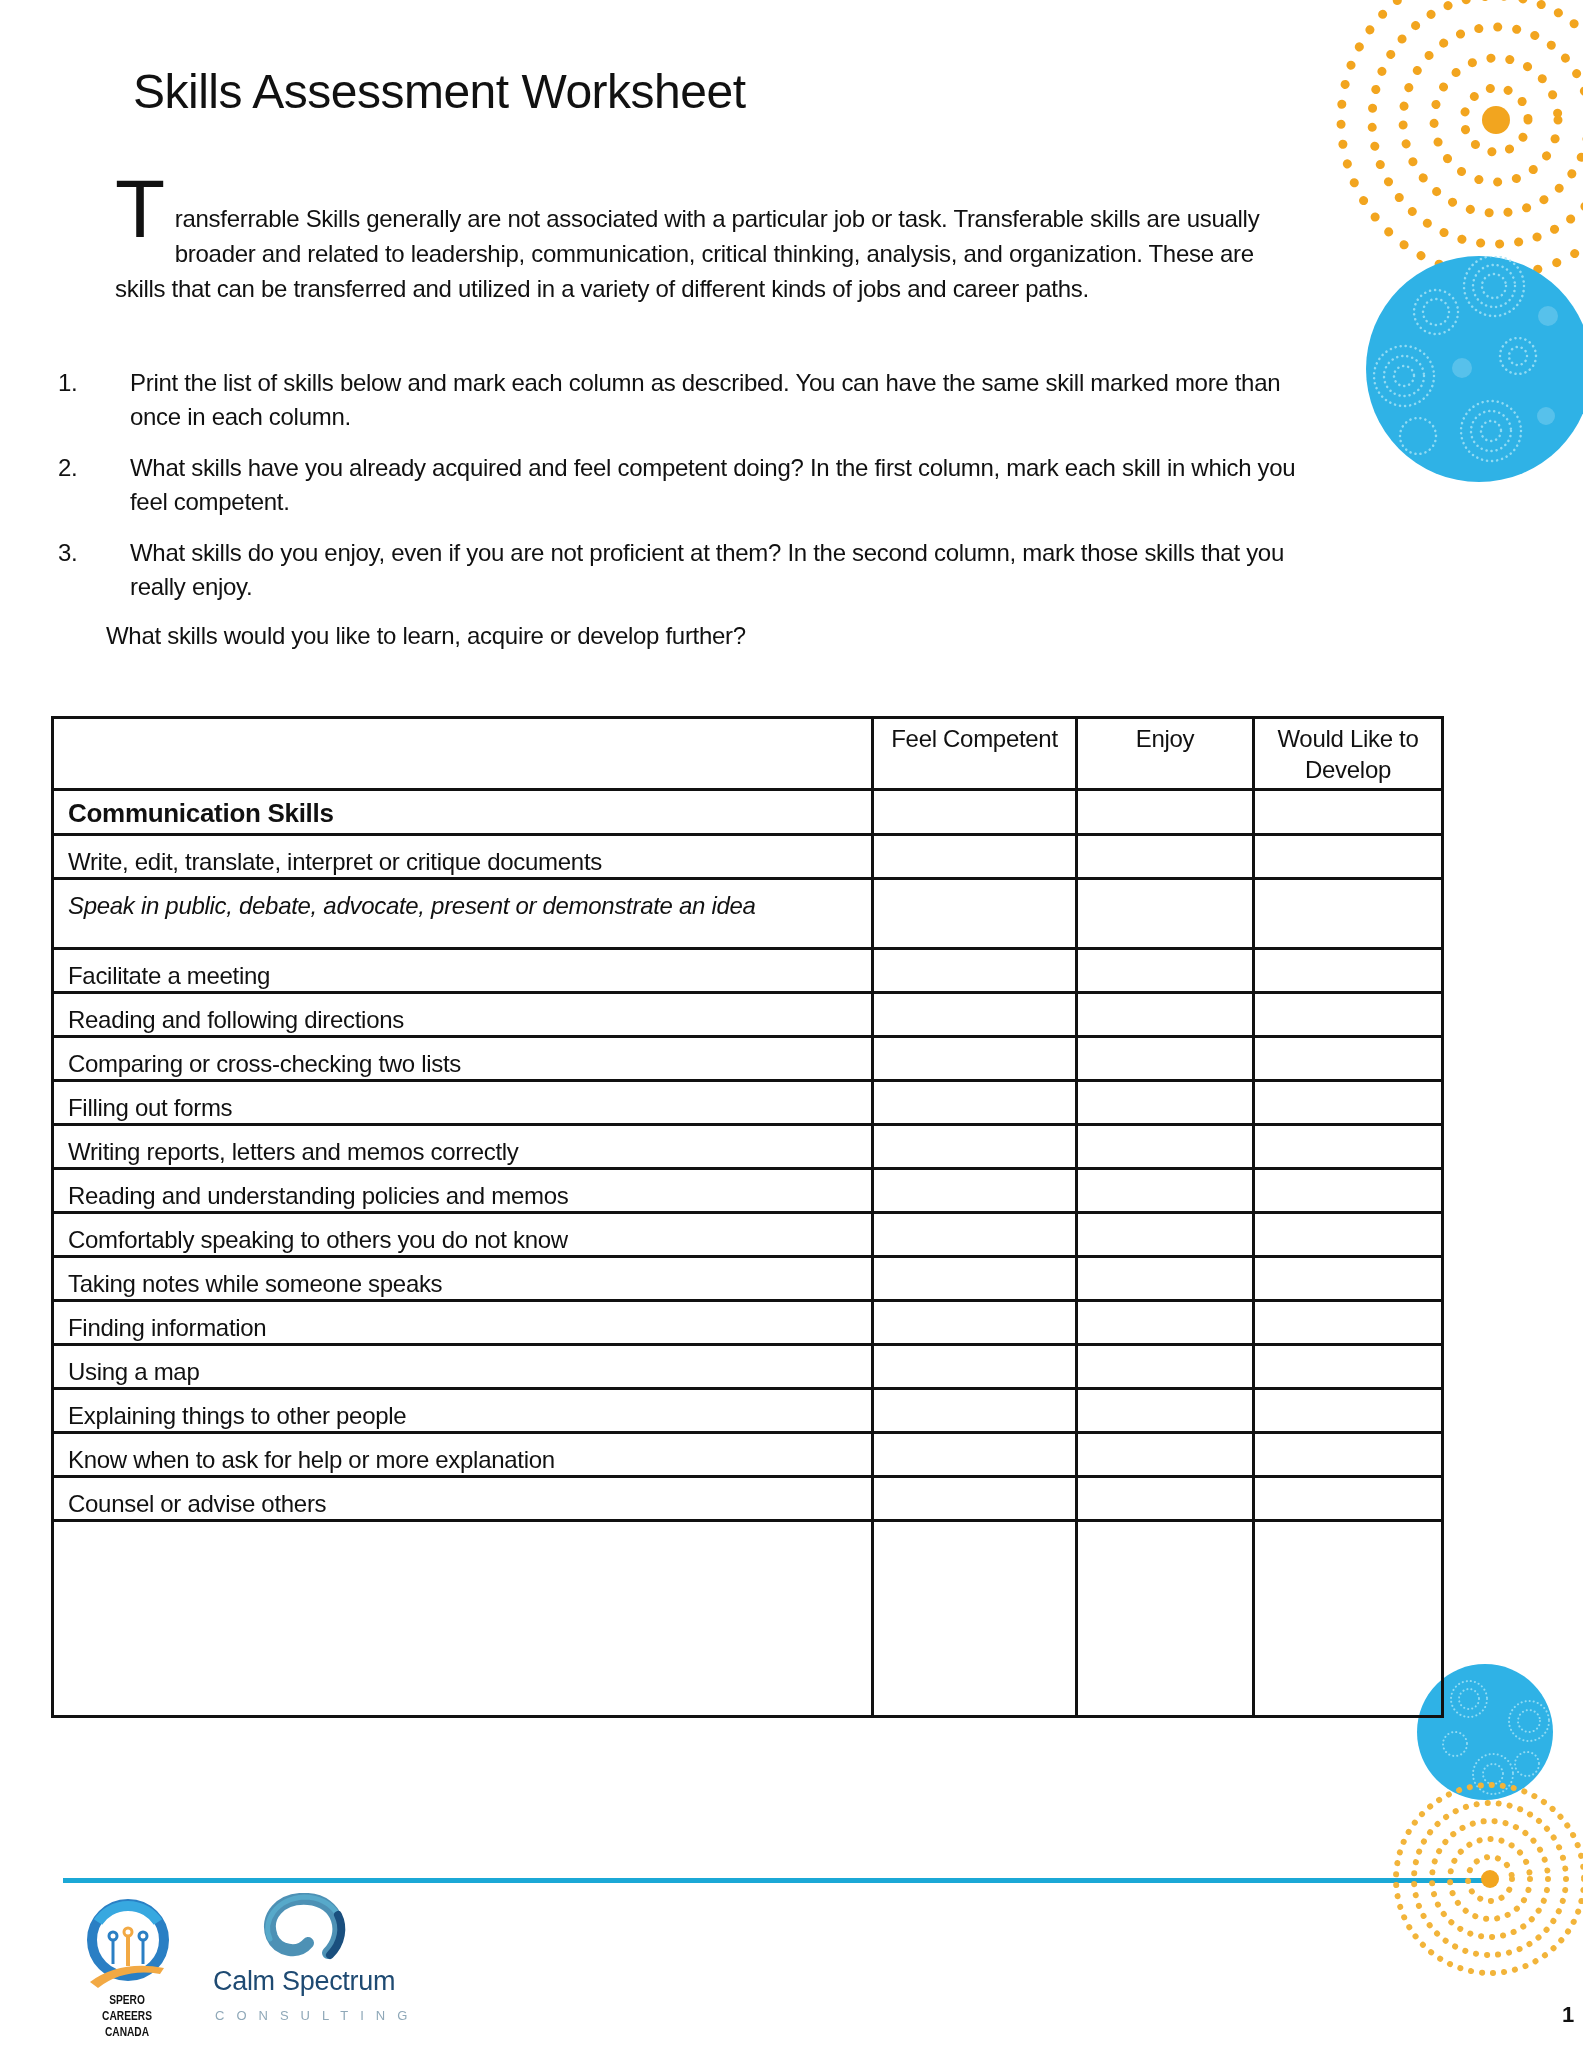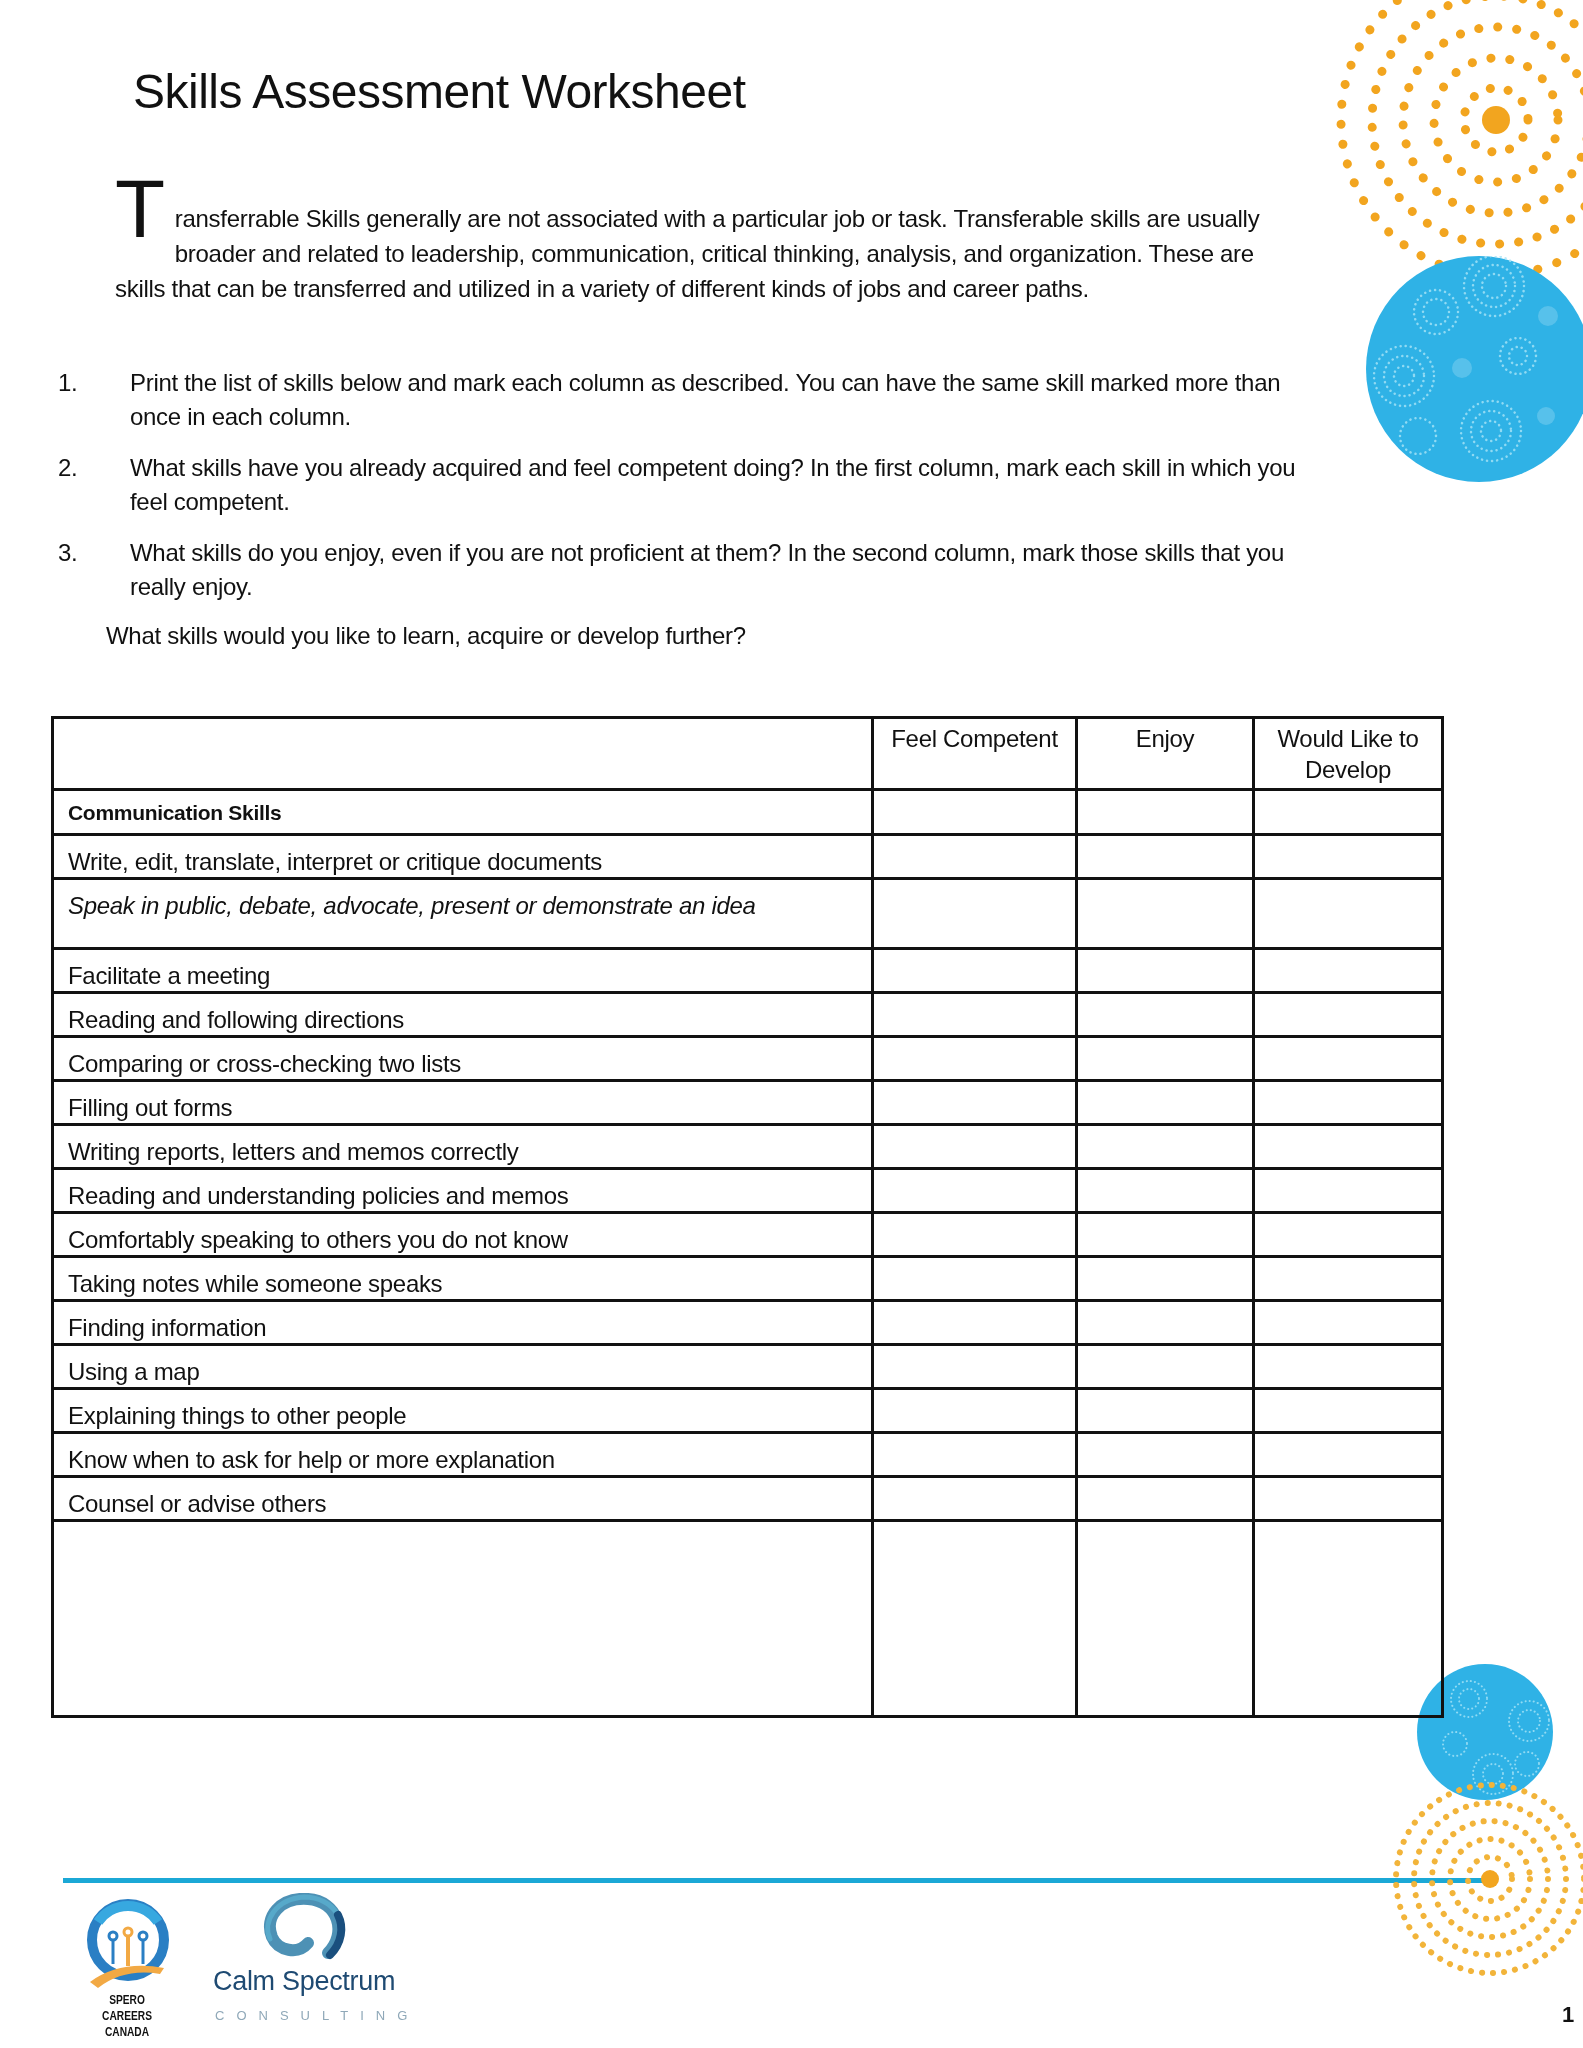--- a/index.html
+++ b/index.html
@@ -16,21 +16,21 @@
   .ol-num { position: absolute; left: 0; top: 0; }
   .ol-text { position: absolute; left: 72px; top: 0; width: 1170px; }
   .final-q { left: 106px; top: 622px; font-size: 24px; letter-spacing: -0.3px; white-space: nowrap; }
 
   table.skills { position: absolute; left: 51px; top: 716px; width: 1390px; border-collapse: collapse; table-layout: fixed; }
   table.skills td, table.skills th { border: 3px solid #111; padding: 0 0 0 14px; font-weight: normal; vertical-align: top; font-size: 24px; line-height: 31px; letter-spacing: -0.3px; }
   table.skills th { text-align: center; padding: 4px 4px 0 4px; }
   col.c1 { width: 820px; } col.c2 { width: 204px; } col.c3 { width: 177px; } col.c4 { width: 189px; }
   tr.hdr { height: 72px; }
   tr.sec { height: 45px; }
-  tr.sec td.label { font-weight: bold; font-size: 21px; line-height: 40px; padding-top: 2px; }
+  tr.sec td.label { font-weight: bold; font-size: 26px; line-height: 40px; padding-top: 2px; }
   tr.row1 { height: 40px; }
   tr.row2 { height: 70px; font-style: italic; }
   tr.row1 td.label, tr.row2 td.label { padding-top: 10px; }
   tr.blank { height: 196px; }
 
   .footer-line { left: 63px; top: 1878px; width: 1430px; height: 5px; background: #1BA8D6; }
   .page-num { left: 1562px; top: 2002px; font-size: 22px; font-weight: bold; }
 
   .spero-text { left: 80px; top: 1992px; width: 94px; text-align: center; font-size: 12px; line-height: 16px; font-weight: bold; font-family: "Liberation Sans Narrow", "Liberation Sans", sans-serif; transform: scaleX(0.85); }
   .calm-name { left: 213px; top: 1966px; font-size: 27px; color: #1E4A72; letter-spacing: -0.3px; white-space: nowrap; }

